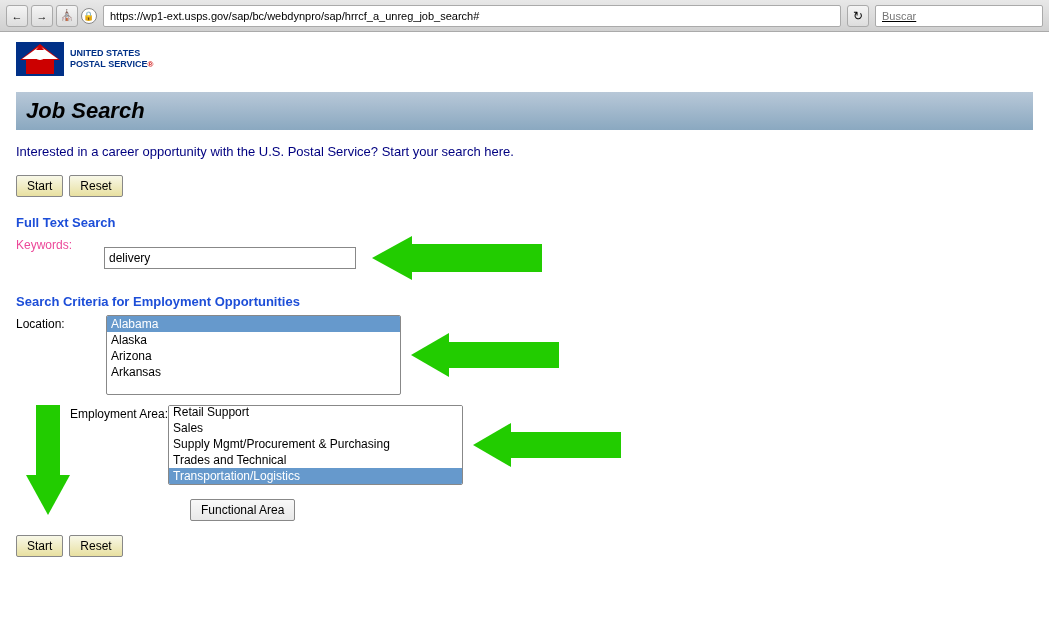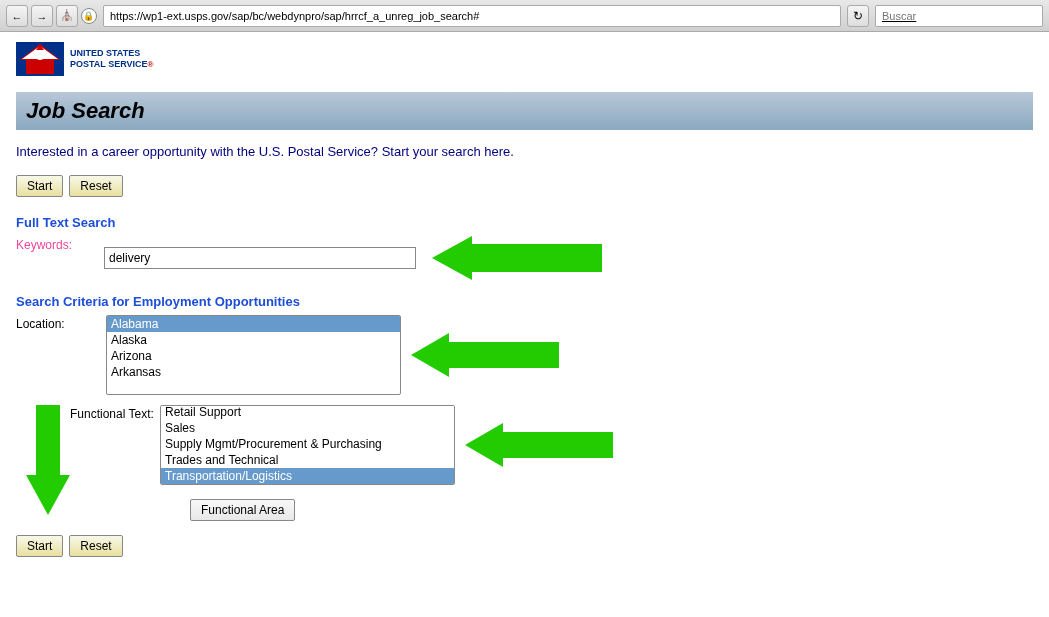--- a/index.html
+++ b/index.html
@@ -151,21 +151,21 @@
       padding-top: 2px;
       color: #ec4899;
     }
     .form-field-wrap {
       display: flex;
       align-items: center;
       gap: 16px;
       flex: 1;
     }
     .keyword-input {
-      width: 312px;
+      width: 252px;
       height: 22px;
       border: 1px solid #888;
       padding: 0 4px;
       font-size: 12px;
     }
     .select-list {
       width: 295px;
       height: 80px;
       border: 1px solid #888;
       font-size: 12px;
@@ -331,21 +331,21 @@
 
     <div style="display:flex; align-items:flex-start;">
 
       <div class="arrow-down-green">
         <div class="shaft-v"></div>
         <div class="head-v"></div>
       </div>
 
       <div style="flex:1;">
         <div class="criteria-row">
-          <label class="criteria-label">Functional Text:</label>
+          <label class="criteria-label">Employment Area:</label>
           <div class="criteria-field">
             <select class="select-list" multiple="">
               <option>Retail Support</option>
               <option>Sales</option>
               <option>Supply Mgmt/Procurement &amp; Purchasing</option>
               <option>Trades and Technical</option>
               <option selected="" style="background-color:#6699cc;color:#fff;">Transportation/Logistics</option>
             </select>
 
             <div class="arrow-left-green">

